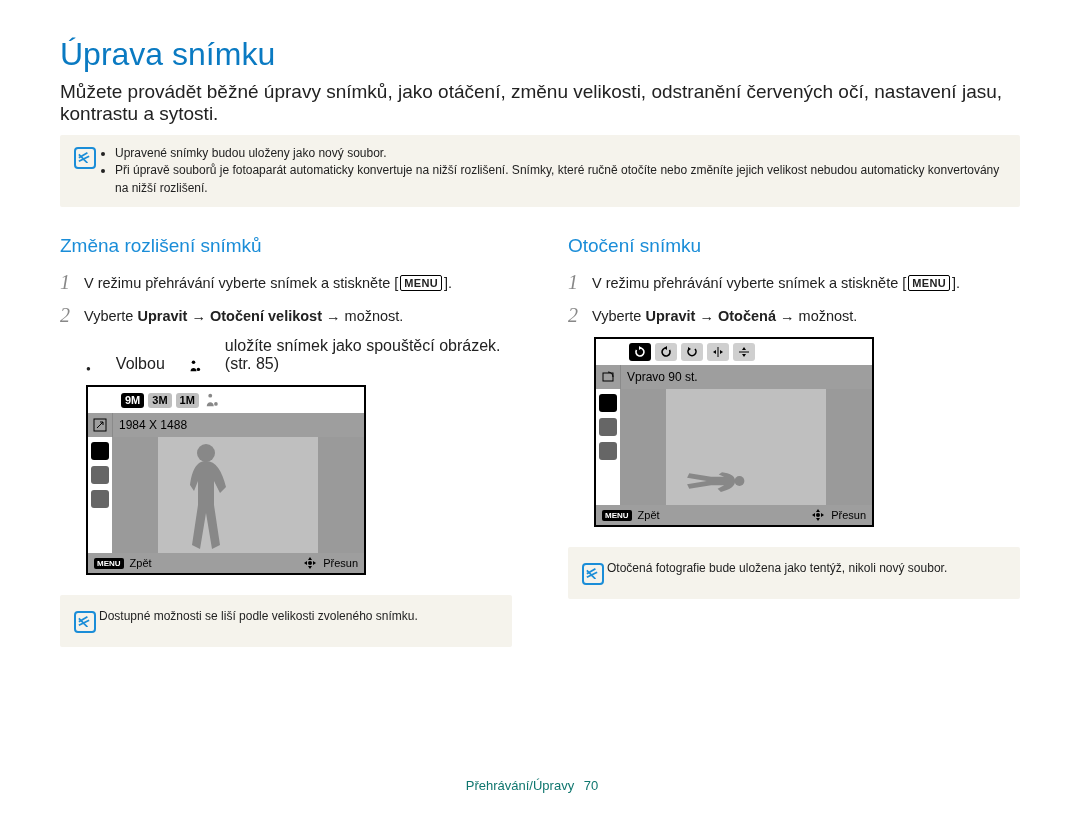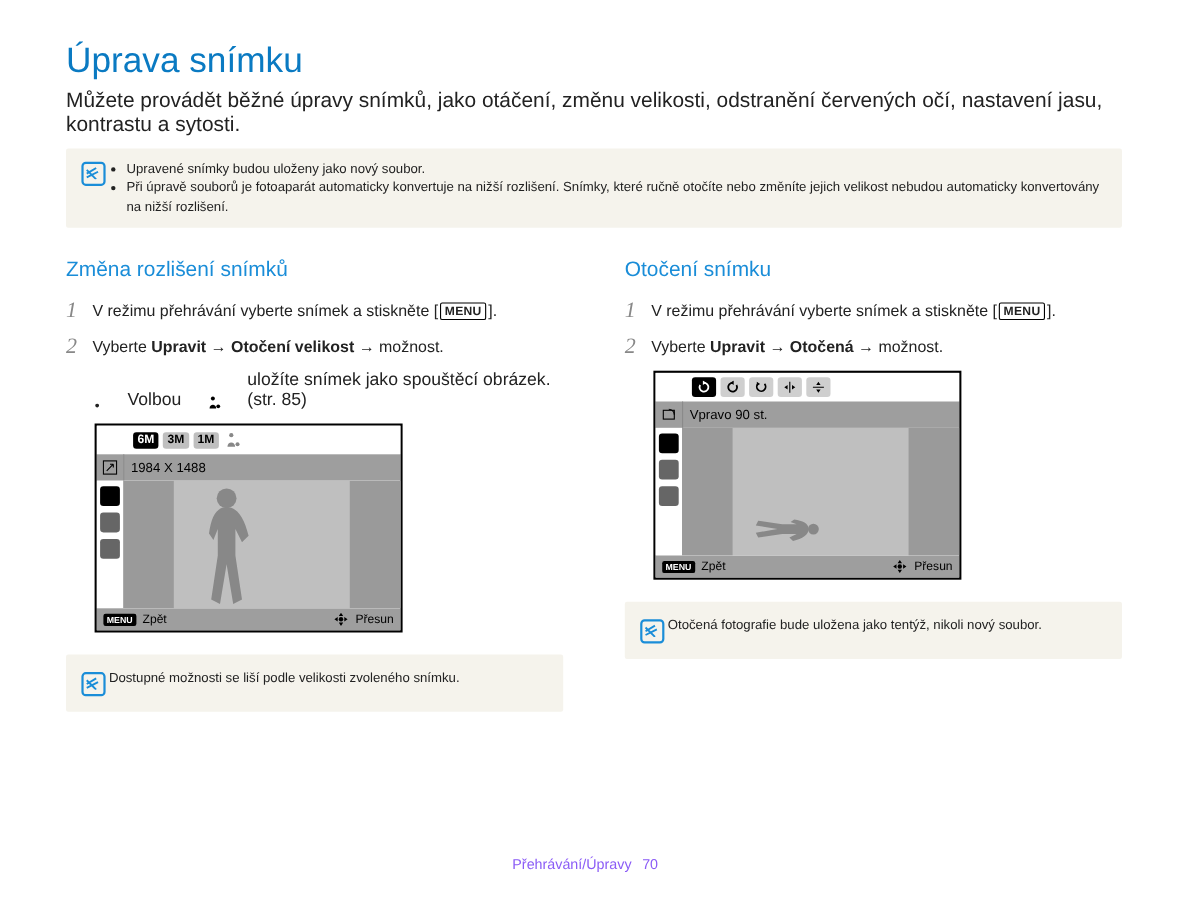--- a/index.html
+++ b/index.html
@@ -267,21 +267,21 @@
   .rot-dark { background: #000; }
   .rot-light { background: #cfcfcf; }
   .rot-icon svg { width: 12px; height: 12px; }
 
   .footer {
     position: absolute;
     bottom: 22px;
     left: 0; right: 16px;
     text-align: center;
     font-size: 13px;
-    color: #8b5cf6;
+    color: #0f766e;
   }
   .footer .pnum { margin-left: 6px; }
 </style>
 </head>
 <body>
 
 <div class="page">
 
   <h1>Úprava snímku</h1>
   <p class="intro">Můžete provádět běžné úpravy snímků, jako otáčení, změnu velikosti, odstranění červených očí, nastavení jasu, kontrastu a sytosti.</p>
@@ -325,21 +325,21 @@
               <path d="M2 15 C2 9 10 9 10 15 Z" fill="#000"></path>
               <circle cx="12.5" cy="12.5" r="2.3" fill="#000"></circle>
             </svg>
         </span>
         <span> uložíte snímek jako spouštěcí obrázek. (str. 85)</span>
       </div>
 
       <div class="screen screen-left">
         <div class="toprow">
           <span class="blank-badge"></span>
-          <span class="mp-badge">6M</span>
+          <span class="mp-badge">9M</span>
           <span class="mp-badge mp-light">3M</span>
           <span class="mp-badge mp-light">1M</span>
           <span class="person-icon-small" style="margin-left:2px;">
             <svg viewBox="0 0 16 16">
                 <circle cx="6" cy="3" r="2.2" fill="#888"></circle>
                 <path d="M2 15 C2 9 10 9 10 15 Z" fill="#888"></path>
                 <circle cx="12.5" cy="12.5" r="2.1" fill="#888"></circle>
               </svg>
           </span>
         </div>

